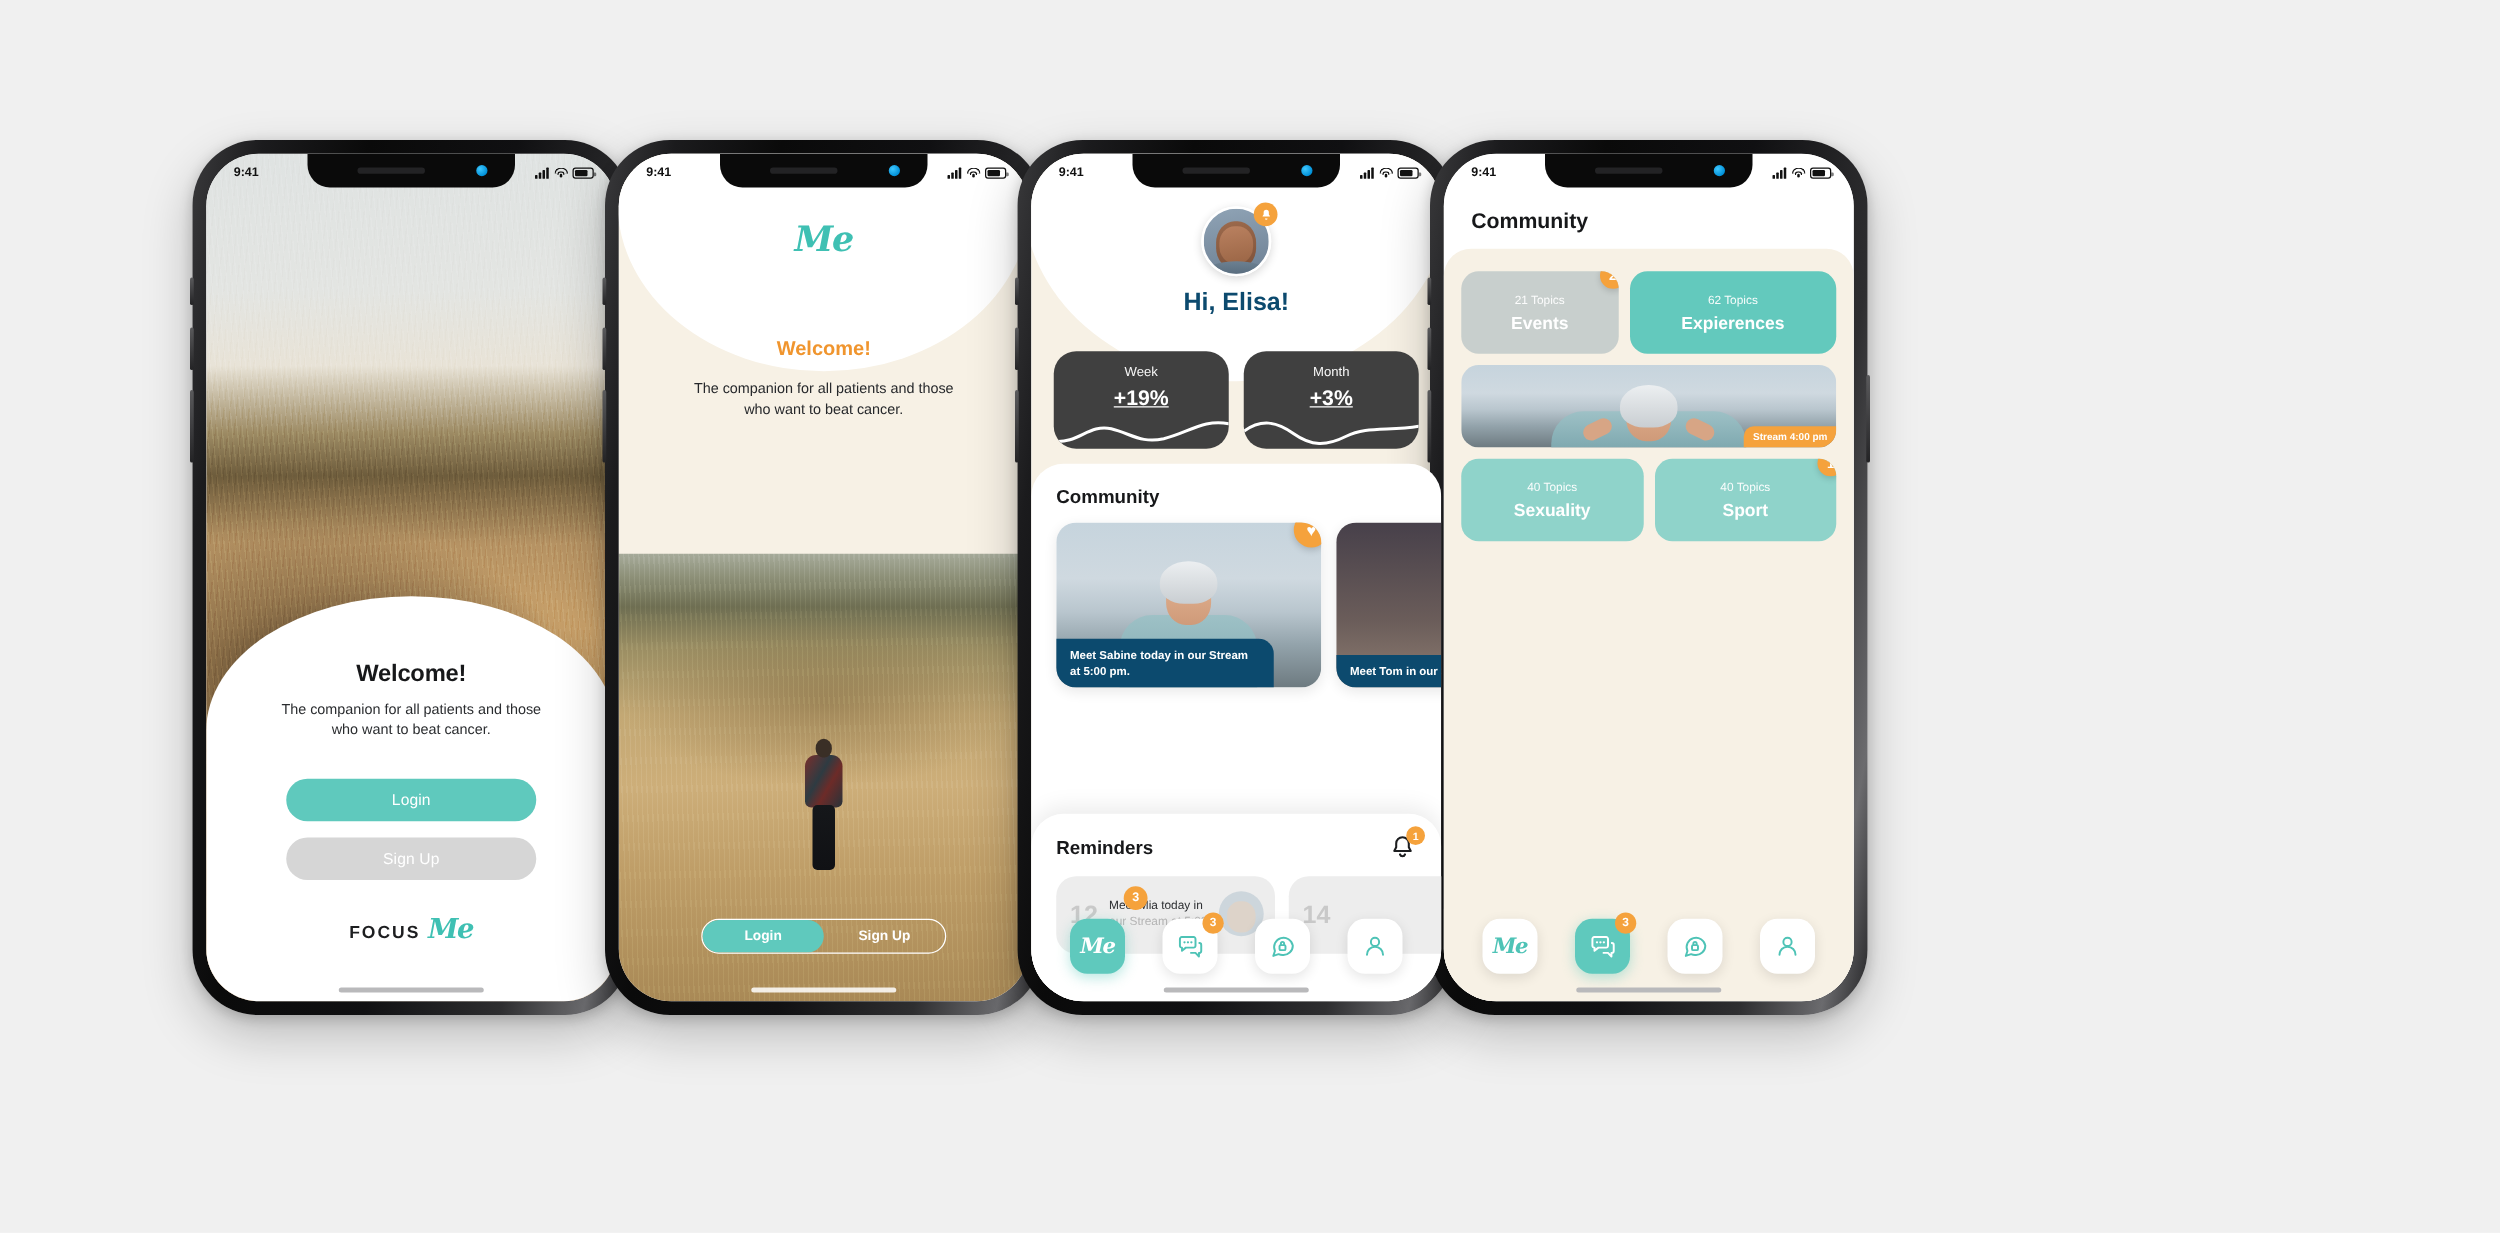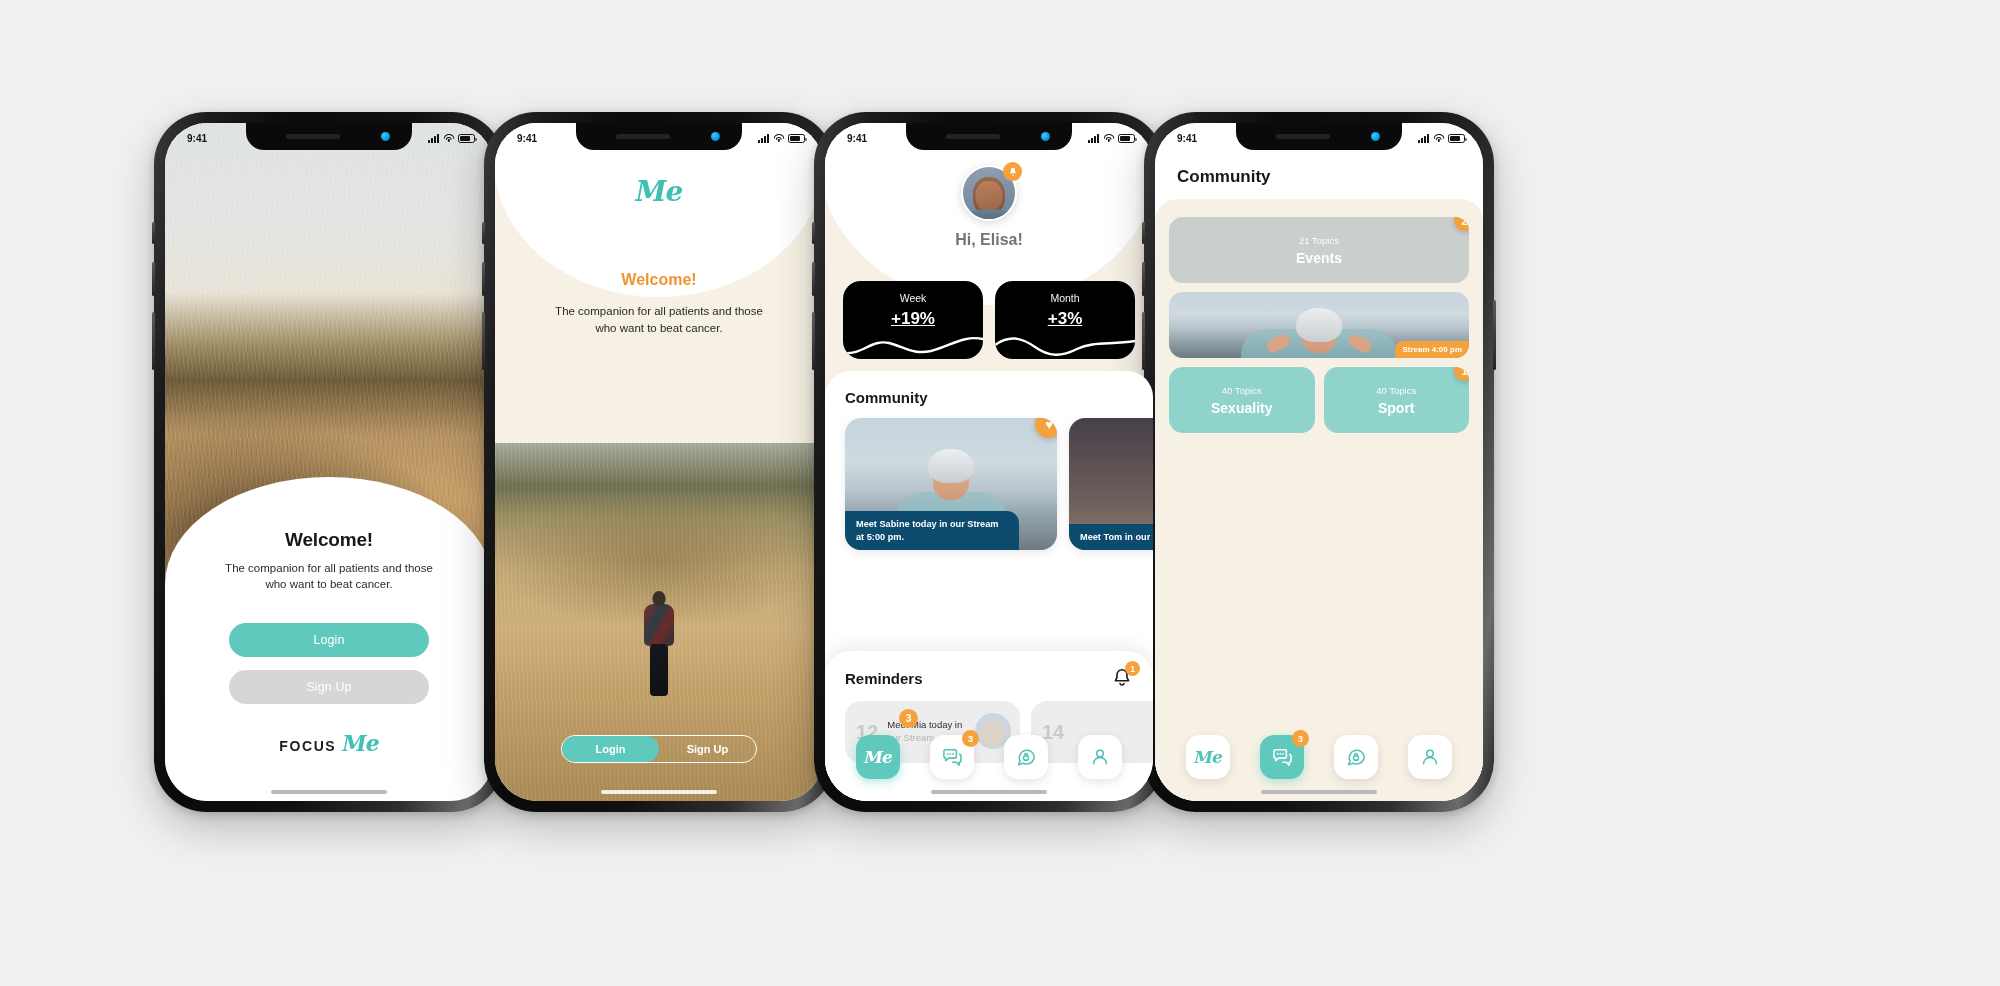--- a/index.html
+++ b/index.html
@@ -284,27 +284,27 @@
   }
   .p3-head {
     position:absolute; top:42px; left:0; right:0; z-index:5;
     display:flex; flex-direction:column; align-items:center;
   }
   .bell-badge {
     position:absolute; top:-3px; right:-5px; width:19px; height:19px;
     border-radius:50%; background:#f5a23c; display:flex;
     align-items:center; justify-content:center; color:#fff;
   }
-  .p3-hi { margin-top:10px; font-size:16px; font-weight:bold; color:#737373; }
+  .p3-hi { margin-top:10px; font-size:20px; font-weight:bold; color:#0c4a6e; }
   .stats {
     position:absolute; top:158px; left:18px; right:18px;
     display:flex; gap:12px; z-index:6;
   }
   .stat {
-    flex:1; height:78px; border-radius:18px; background:#000000;
+    flex:1; height:78px; border-radius:18px; background:#404040;
     position:relative; overflow:hidden; display:flex;
     flex-direction:column; align-items:center; padding-top:11px; color:#fff;
   }
   .stat .lbl { font-size:10.5px; opacity:.96; }
   .stat .val { font-size:17px; font-weight:bold; margin-top:5px;text-decoration:underline; }
   .stat svg { position:absolute; left:0; bottom:-2px; width:100%; height:30px; }
   .p3-sheet {
     position:absolute; top:248px; left:0; right:0; bottom:0;
     background:#fff; border-radius:26px 26px 0 0; z-index:7;
     padding: 18px 0 0 20px; overflow:hidden;
@@ -663,20 +663,24 @@
       <div class="p4">
         <div class="p4-title">Community</div>
         <div class="p4-grid">
 
           <div class="grow">
             <div class="tile gray" style="flex:1;">
               <span class="tn">21 Topics</span>
               <span class="tt">Events</span>
               <span class="tile-badge">2</span>
             </div>
+            <div class="tile tealmid" style="flex:1.35;">
+              <span class="tn">62 Topics</span>
+              <span class="tt">Expierences</span>
+            </div>
           </div>
 
           <div class="grow">
             <div class="tile photo" style="flex:1;">
               <div class="photo-sabine" style="position:absolute;inset:0;"></div>
               <div class="sabine-person">
                 <span class="body"></span>
                   <span class="armL"></span>
                   <span class="armR"></span>
                 <span class="face"></span>

